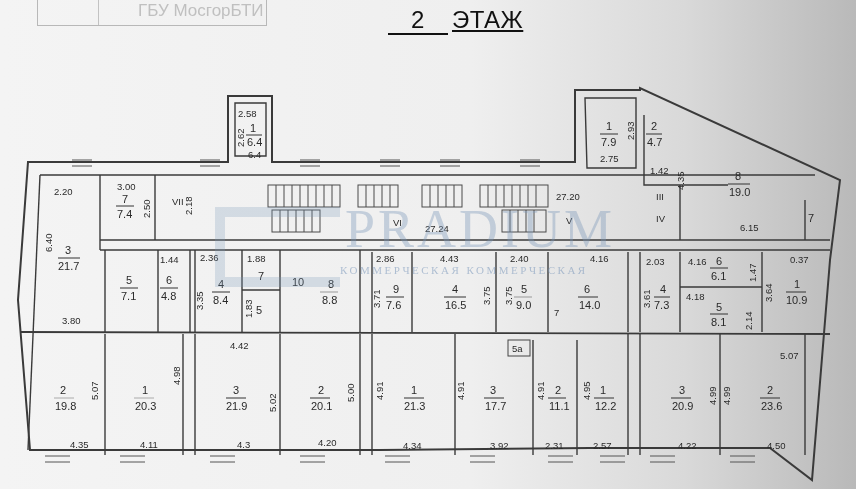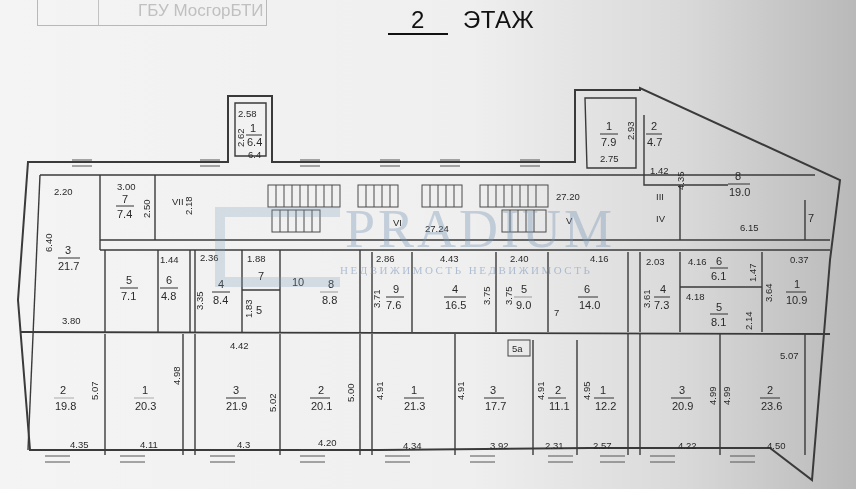--- a/index.html
+++ b/index.html
@@ -7,21 +7,21 @@
     width:856px; height:489px; overflow:hidden; position:relative;
     background: linear-gradient(90deg, #f4f4f4 0%, #efefef 55%, #d9d9d9 80%, #b9b9b9 100%);
     font-family: "Liberation Sans", sans-serif;
   }
   #plan { position:absolute; left:0; top:0; width:856px; height:489px; }
   .stamp { position:absolute; left:37px; top:-4px; width:228px; height:28px; border:1px solid #b8b8b8; }
   .stamp-div { position:absolute; left:60px; top:0; width:1px; height:28px; background:#c2c2c2; }
   .stamp-text { position:absolute; left:100px; top:4px; font-size:17px; color:#c0c0c0; }
   .title { position:absolute; left:388px; top:6px; font-size:24px; color:#111; letter-spacing:0.5px; }
   .title-num { display:inline-block; width:60px; text-align:center; border-bottom:2px solid #111; line-height:26px; }
-  .title-word { margin-left:15px; }
+  .title-word { margin-left:4px;text-decoration:underline; }
   .wm { position:absolute; left:345px; top:198px; font-family:"Liberation Serif", serif; font-size:54px; color:rgba(120,150,185,0.38); letter-spacing:3px;text-align:right; }
   .wm-sub { position:absolute; left:340px; top:264px; font-family:"Liberation Serif", serif; font-size:11px; color:rgba(120,150,185,0.55); letter-spacing:2.5px; }
   .wm-box { position:absolute; left:215px; top:207px; width:115px; height:60px; border:10px solid rgba(120,150,185,0.25); border-right:none; }
   svg text { font-family:"Liberation Sans", sans-serif; fill:#2a2a2a; }
   .num { font-size:11px; }
   .dim { font-size:9.5px; }
 </style>
 </head>
 <body>
 
@@ -334,13 +334,13 @@
     <text class="dim" x="780" y="359">5.07</text>
     <text class="num" x="767" y="394">2</text>
     <line x1="760" y1="398" x2="780" y2="398" stroke="#333"></line>
     <text class="num" x="761" y="410">23.6</text>
     <text class="dim" x="767" y="449">4.50</text>
   </g>
 </svg>
 
 <div class="wm-box"></div>
 <div class="wm">PRADIUM</div>
-<div class="wm-sub">НЕДВИЖИМОСТЬ НЕДВИЖИМОСТЬ</div>
+<div class="wm-sub">КОММЕРЧЕСКАЯ КОММЕРЧЕСКАЯ</div>
 
 </body></html>

